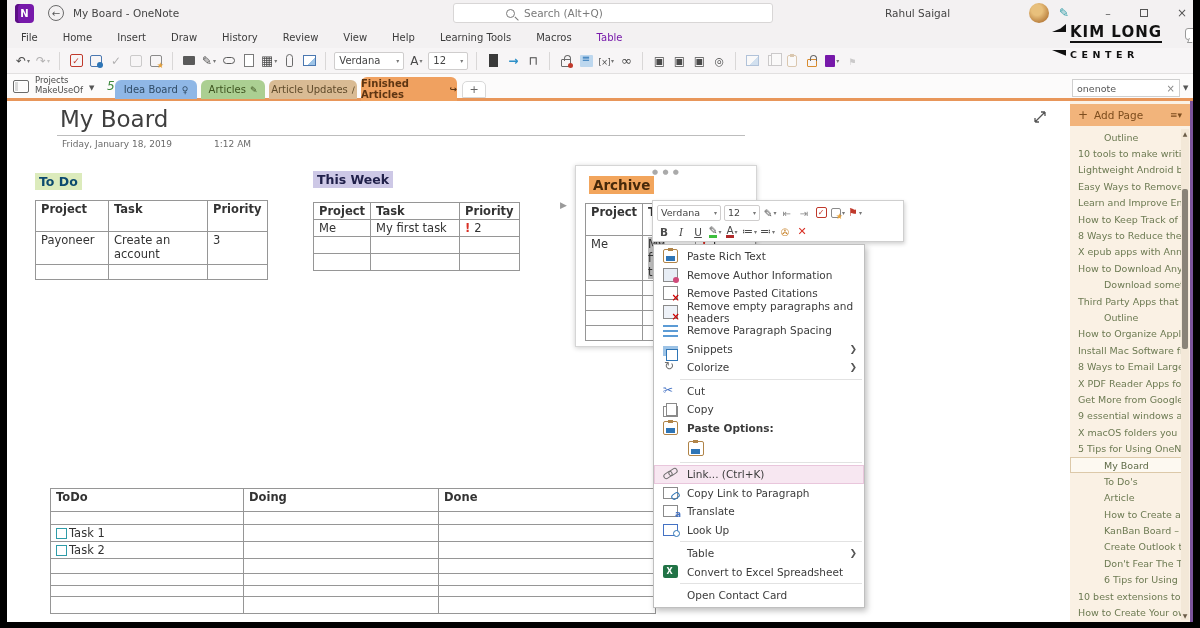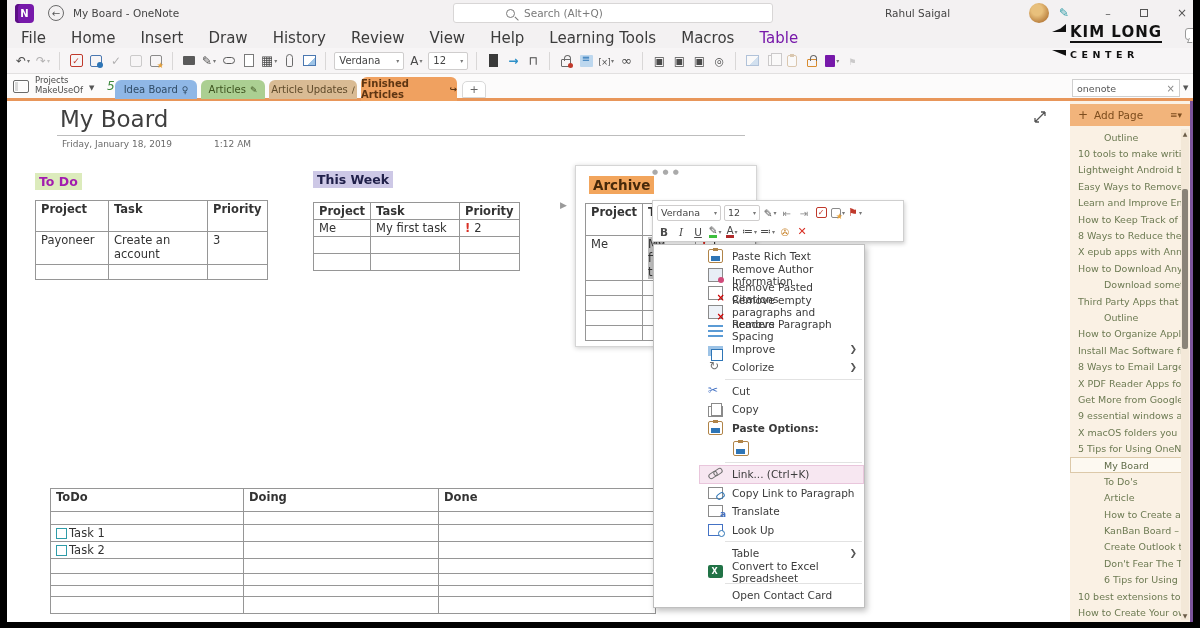--- a/index.html
+++ b/index.html
@@ -17,21 +17,21 @@
   .mag::after{content:"";position:absolute;width:5px;height:1.4px;background:#7a7a7a;transform:rotate(45deg);left:7px;top:8px;}
   .user-name{position:absolute;left:878px;top:7px;font-size:10.5px;color:#454545;}
   .avatar{position:absolute;left:1022px;top:3px;width:20px;height:20px;border-radius:50%;background:radial-gradient(circle at 40% 35%,#e8c07c 30%,#b97f3e 75%);}
   .pencil-ico{position:absolute;left:1052px;top:6px;font-size:12px;color:#2e9ba6;transform:rotate(0deg);}
   .winbtn{position:absolute;top:4px;width:26px;height:18px;color:#555;font-size:11px;display:flex;align-items:center;justify-content:center;}
   .wb-min{left:1088px;} .wb-max{left:1124px;} .wb-close{left:1162px;font-size:12px;}
   .wb-max i{display:block;width:8px;height:8px;border:1px solid #555;font-style:normal;}
 
   
   .menubar{position:absolute;left:0;top:27px;width:100%;height:21px;background:#f3f1f2;display:flex;align-items:center;padding-left:14px;gap:25px;}
-  .mb-item{font-size:15px;color:#3c3c3c;}
+  .mb-item{font-size:10px;color:#3c3c3c;}
   .mb-active{color:#7719aa;}
 
   
   .toolbar{position:absolute;left:0;top:48px;width:100%;height:26px;background:#f7f5f6;border-bottom:1px solid #e2e0e0;display:flex;align-items:center;padding-left:8px;gap:4px;}
   .tico{min-width:16px;height:16px;display:flex;align-items:center;justify-content:center;color:#4a4a4a;font-size:12px;position:relative;}
   .tcar{font-size:6px;color:#777;margin-left:1px;}
   .tsep{width:1px;height:18px;background:#d9d7d7;margin:0 4px;}
   .muted{opacity:.4;}
   .tb-field{height:18px;background:#fff;border:1px solid #cfcdcd;border-radius:2px;font-size:10px;color:#444;display:flex;align-items:center;justify-content:space-between;padding:0 4px;}
   .g-undo::before{content:"↶";} .g-redo::before{content:"↷";}
@@ -105,21 +105,21 @@
   .purple-edge{position:absolute;left:1183px;top:101px;width:3px;height:521px;background:#7b539b;}
 
   
   .page-title{position:absolute;left:53px;top:106px;font-size:23px;color:#3f3f3f;}
   .title-rule{position:absolute;left:50px;top:135px;width:688px;height:1px;background:#bdbdbd;}
   .page-date{position:absolute;left:55px;top:139px;font-size:9px;color:#6b6b6b;}
   .page-date span{margin-right:42px;}
   .expand-ico{position:absolute;left:1026px;top:110px;width:14px;height:14px;color:#555;}
 
   .hl-head{position:absolute;font-weight:bold;font-size:12.5px;padding:1px 4px;}
-  .hd-todo{left:28px;top:173px;background:#dcebbc;color:#a21caf;}
+  .hd-todo{left:28px;top:173px;background:#dcebbc;color:#0c4a6e;}
   .hd-week{left:306px;top:171px;background:#cdc8e6;color:#20204a;}
 
   table.note{border-collapse:collapse;position:absolute;background:#fff;}
   table.note td,table.note th{border:1px solid #969696;font-size:11.5px;color:#333;padding:1px 5px;vertical-align:top;text-align:left;}
   table.note th{font-weight:bold;}
   .t-todo{left:28px;top:200px;}
   .t-todo .c1{width:73px;} .t-todo .c2{width:99px;} .t-todo .c3{width:55px;}
   .t-todo .r1{height:31px;} .t-todo .r2{height:33px;} .t-todo .r3{height:15px;}
   .t-week{left:306px;top:202px;}
   .t-week .c1{width:54px;} .t-week .c2{width:89px;} .t-week .c3{width:58px;}
@@ -146,21 +146,21 @@
   .fc-red{border-bottom:3px solid #b02a2a;line-height:10px;}
   .g-indent1::before{content:"⇤";font-size:10px;color:#888;}
   .g-indent2::before{content:"⇥";font-size:10px;color:#888;}
   .g-bullets::before{content:"≔";font-size:11px;}
   .g-numlist::before{content:"≕";font-size:11px;}
   .g-painter::before{content:"✇";font-size:10px;color:#c8852e;}
   .g-xred{color:#d93025;font-size:11px;}
 
   
   .ctxmenu{position:absolute;left:646px;top:244px;width:212px;background:#fff;border:1px solid #bfbfbf;box-shadow:2px 3px 6px rgba(0,0,0,.25);z-index:9;padding:2px 0;}
-  .cm-item{display:flex;align-items:center;height:18.5px;padding:0 7px 0 9px;font-size:10.5px;color:#3b3b3b;margin-left:45px;}
+  .cm-item{display:flex;align-items:center;height:18.5px;padding:0 7px 0 9px;font-size:10.5px;color:#3b3b3b;}
   .cm-sep{height:5px !important;padding:0 2px;align-items:center;}
   .cm-sep::after{content:"";display:block;width:100%;height:1px;background:#e2e2e2;}
   .cm-hl{background:#f7e7f1;outline:1px solid #e9c6dc;outline-offset:-1px;}
   .cm-bold{font-weight:bold;}
   .cm-tall{height:23px;}
   .cm-indent{padding-left:34px;}
   .cm-arrow{margin-left:auto;font-size:9px;color:#555;}
   .ic{width:15px;height:14px;display:inline-block;position:relative;flex:0 0 15px;margin-right:9px;}
   .ic-none{visibility:hidden;}
   .ic-paste,.ic-pasteopt,.ic-pastebig{border:1px solid #b08448;border-radius:2px;background:#fff;}
@@ -763,21 +763,21 @@
       </div>
 
       <div class="cm-item">
         <span class="ic ic-spacing"></span>
         <span>Remove Paragraph Spacing</span>
 
       </div>
 
       <div class="cm-item">
         <span class="ic ic-snippets"></span>
-        <span>Improve</span>
+        <span>Snippets</span>
         <span class="cm-arrow">❯</span>
       </div>
 
       <div class="cm-item">
         <span class="ic ic-colorize"></span>
         <span>Colorize</span>
         <span class="cm-arrow">❯</span>
       </div>
 
       <div class="cm-item cm-sep">

